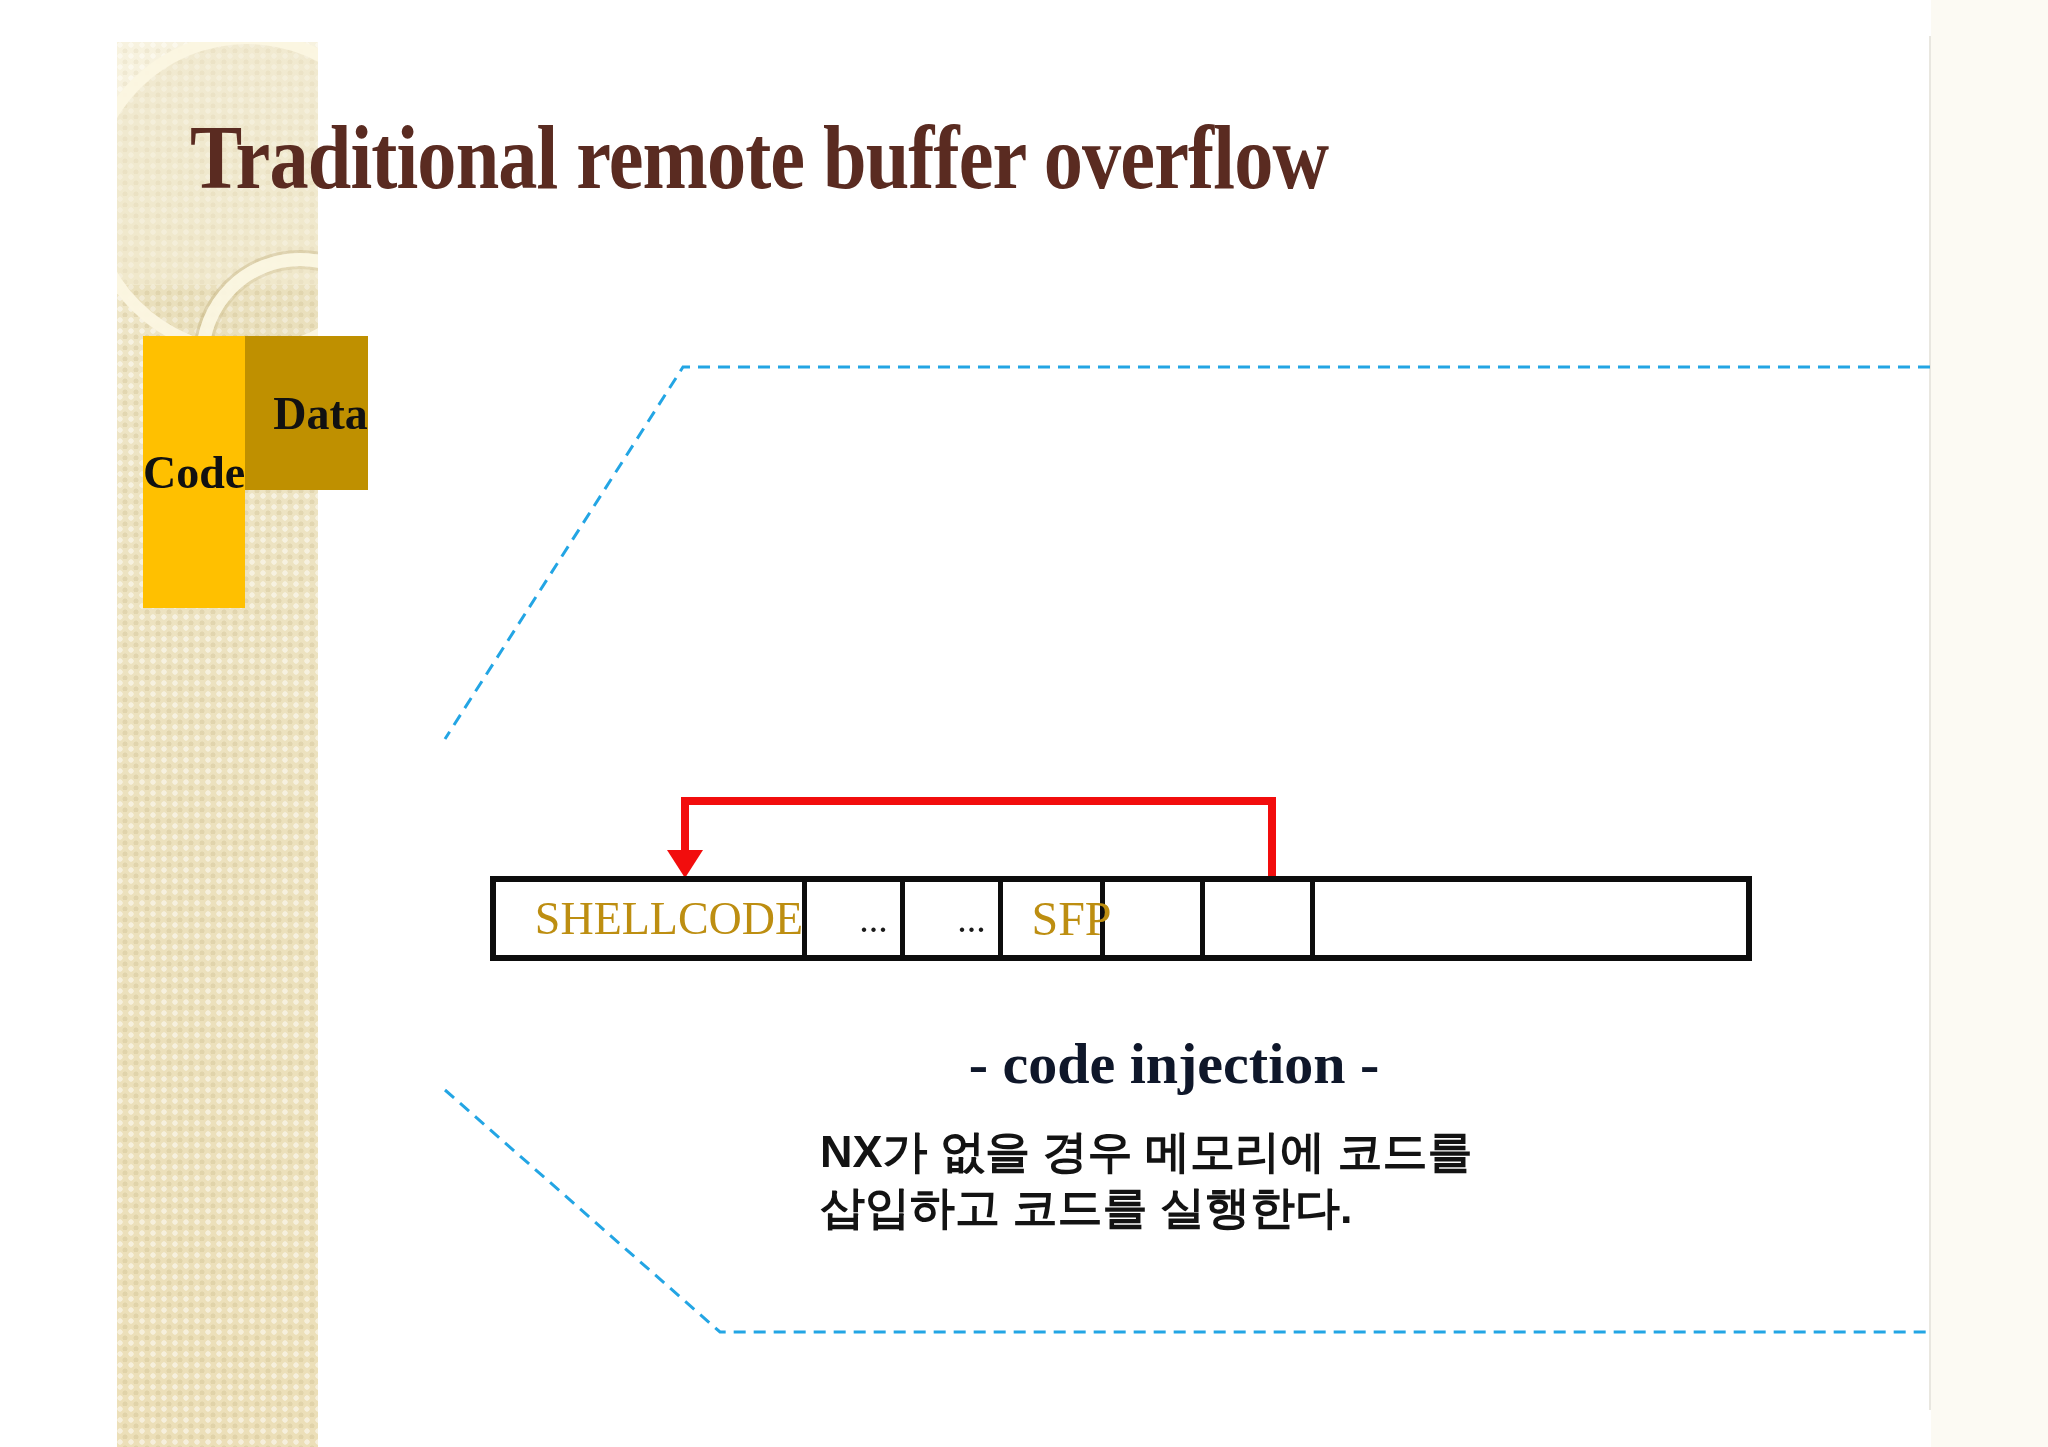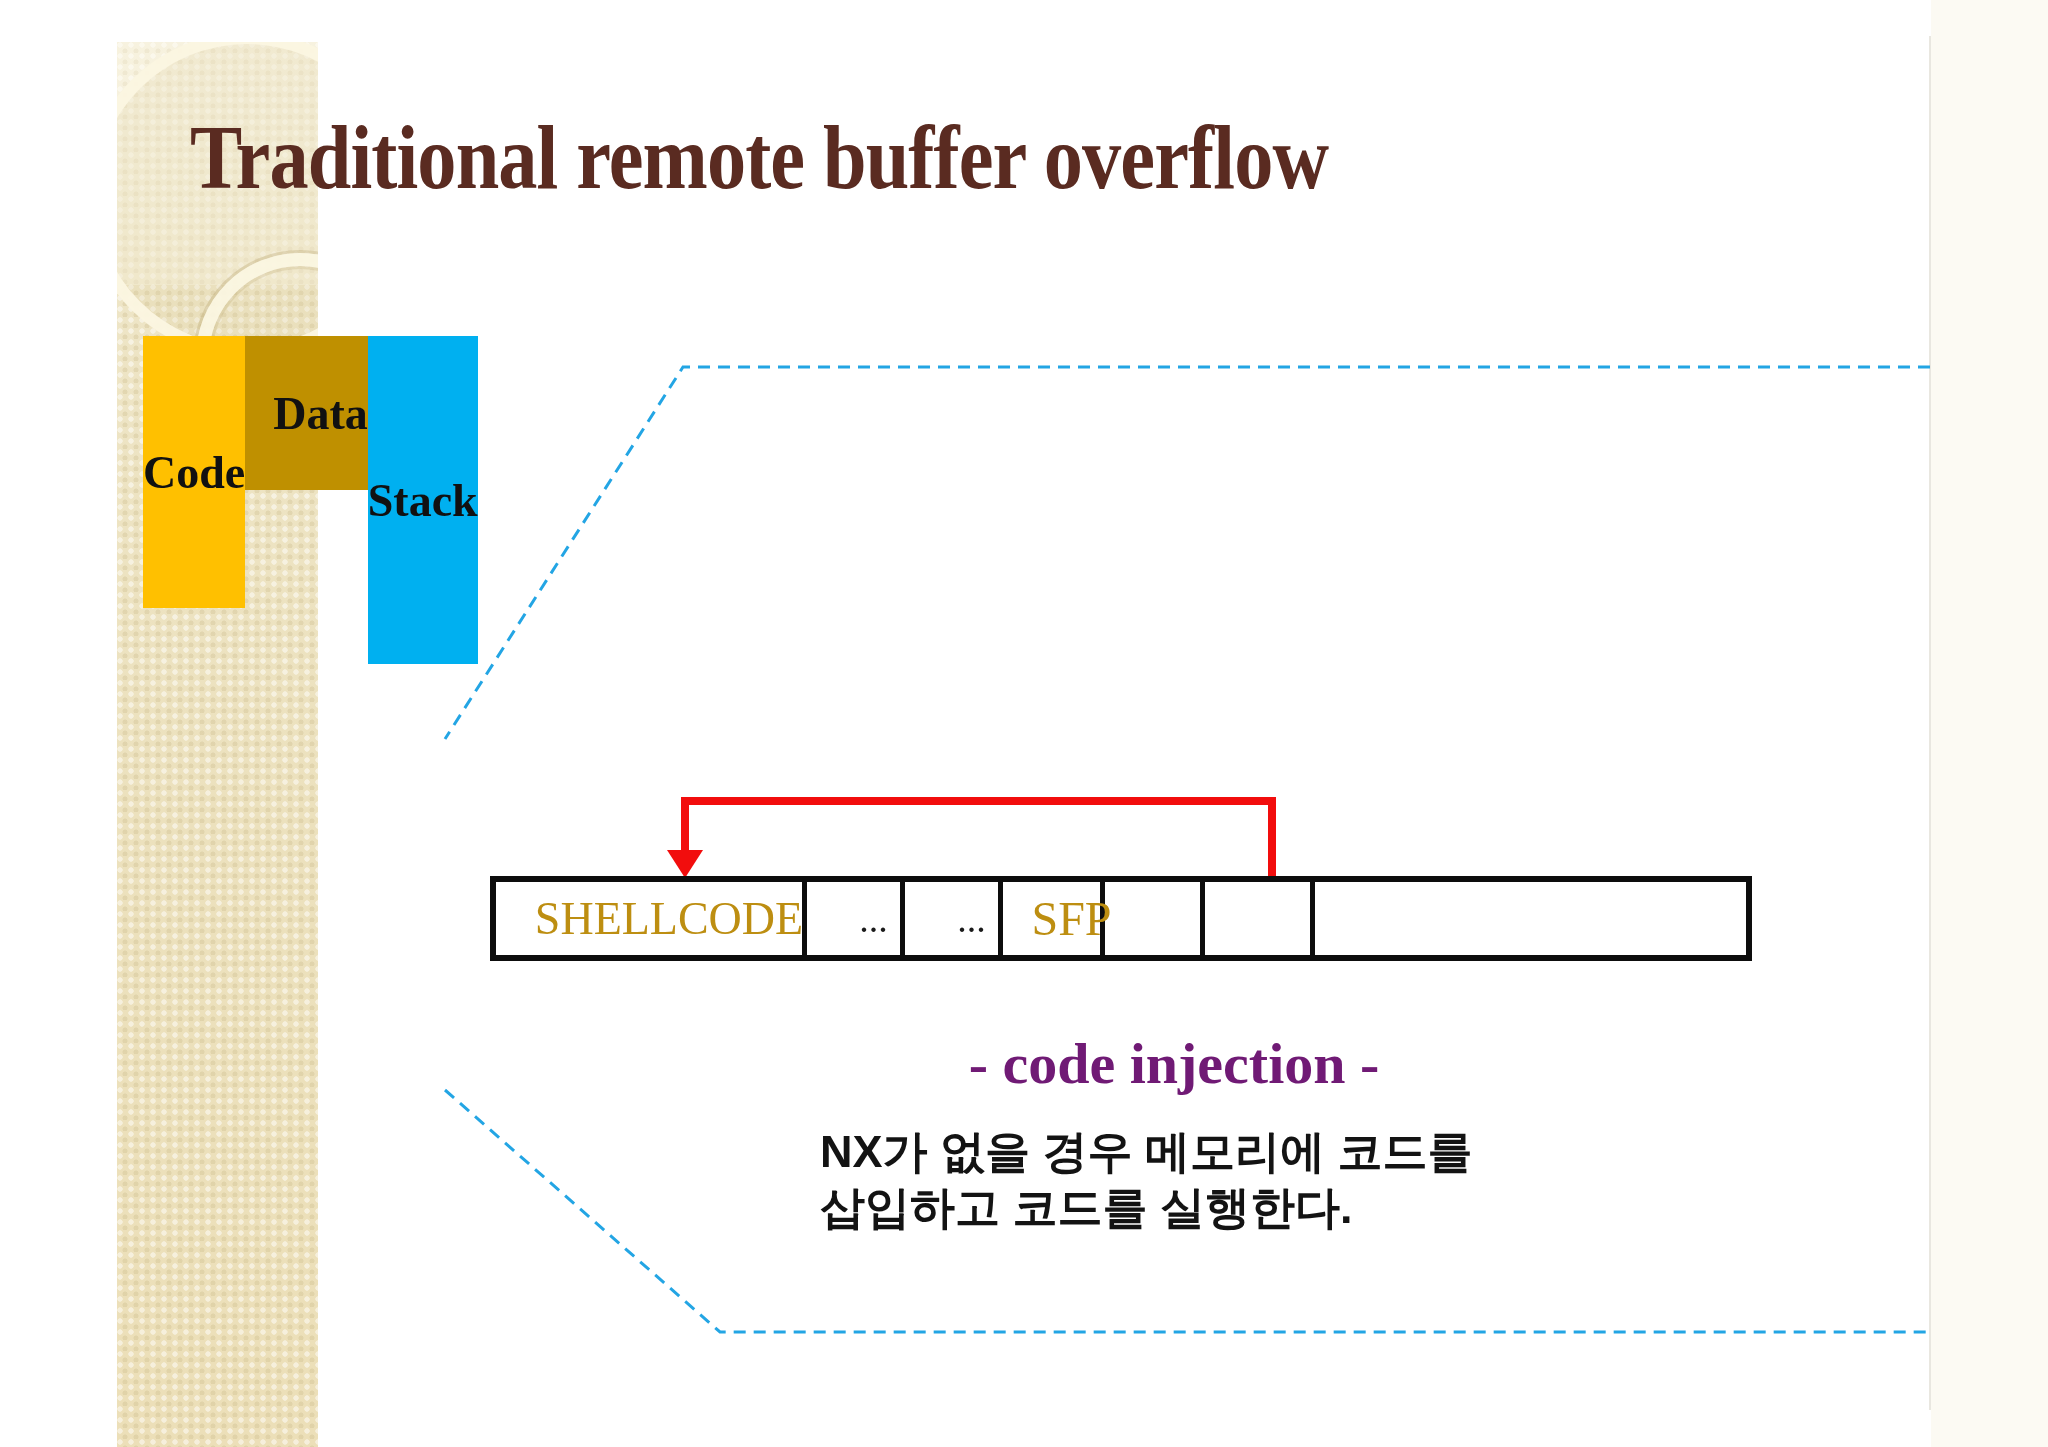--- a/index.html
+++ b/index.html
@@ -48,21 +48,21 @@
   .c-shell{width:311px;font-size:46px;}
   .c-dots{width:98px;font-size:38px;}
   .c-sfp{width:102px;font-size:48px;}
   .c-ret{width:342px;font-size:48px;}
   .c-empty1{width:100px;}
   .c-empty2{width:110px;}
   .c-empty3{width:96px;}
 
   
   .caption{position:absolute;left:924px;top:1030px;width:500px;text-align:center;
-           font-size:58px;font-weight:bold;color:#701a75;white-space:nowrap;}
+           font-size:58px;font-weight:bold;color:#0f172a;white-space:nowrap;}
   .desc{position:absolute;left:820px;top:1124px;
         font-family:"Liberation Sans","DejaVu Sans",sans-serif;
         font-size:45px;font-weight:bold;color:#131313;line-height:56px;white-space:nowrap;}
 </style>
 </head>
 <body>
 
 <div class="slide">
 
   <div class="right-band"></div>
@@ -75,23 +75,20 @@
   </div>
 
   <div class="title">Traditional remote buffer overflow</div>
 
   <div class="segments">
     <div class="segment seg-code" style="background-color: rgb(255, 192, 0);">
       <span>Code</span>
     </div>
     <div class="segment seg-data" style="background-color: rgb(191, 144, 0);">
       <span>Data</span>
-    </div>
-    <div class="segment seg-stack" style="background-color: rgb(0, 176, 240);">
-      <span>Stack</span>
     </div>
   </div>
 
   <svg class="overlay" viewBox="0 0 2048 1447" xmlns="http://www.w3.org/2000/svg">
 
     <g stroke="#23a5e4" stroke-width="3" fill="none" stroke-dasharray="12 8">
       <polyline points="1930,367 683,367 445,739"></polyline>
       <polyline points="445,1090 720,1332 1930,1332"></polyline>
     </g>
 

